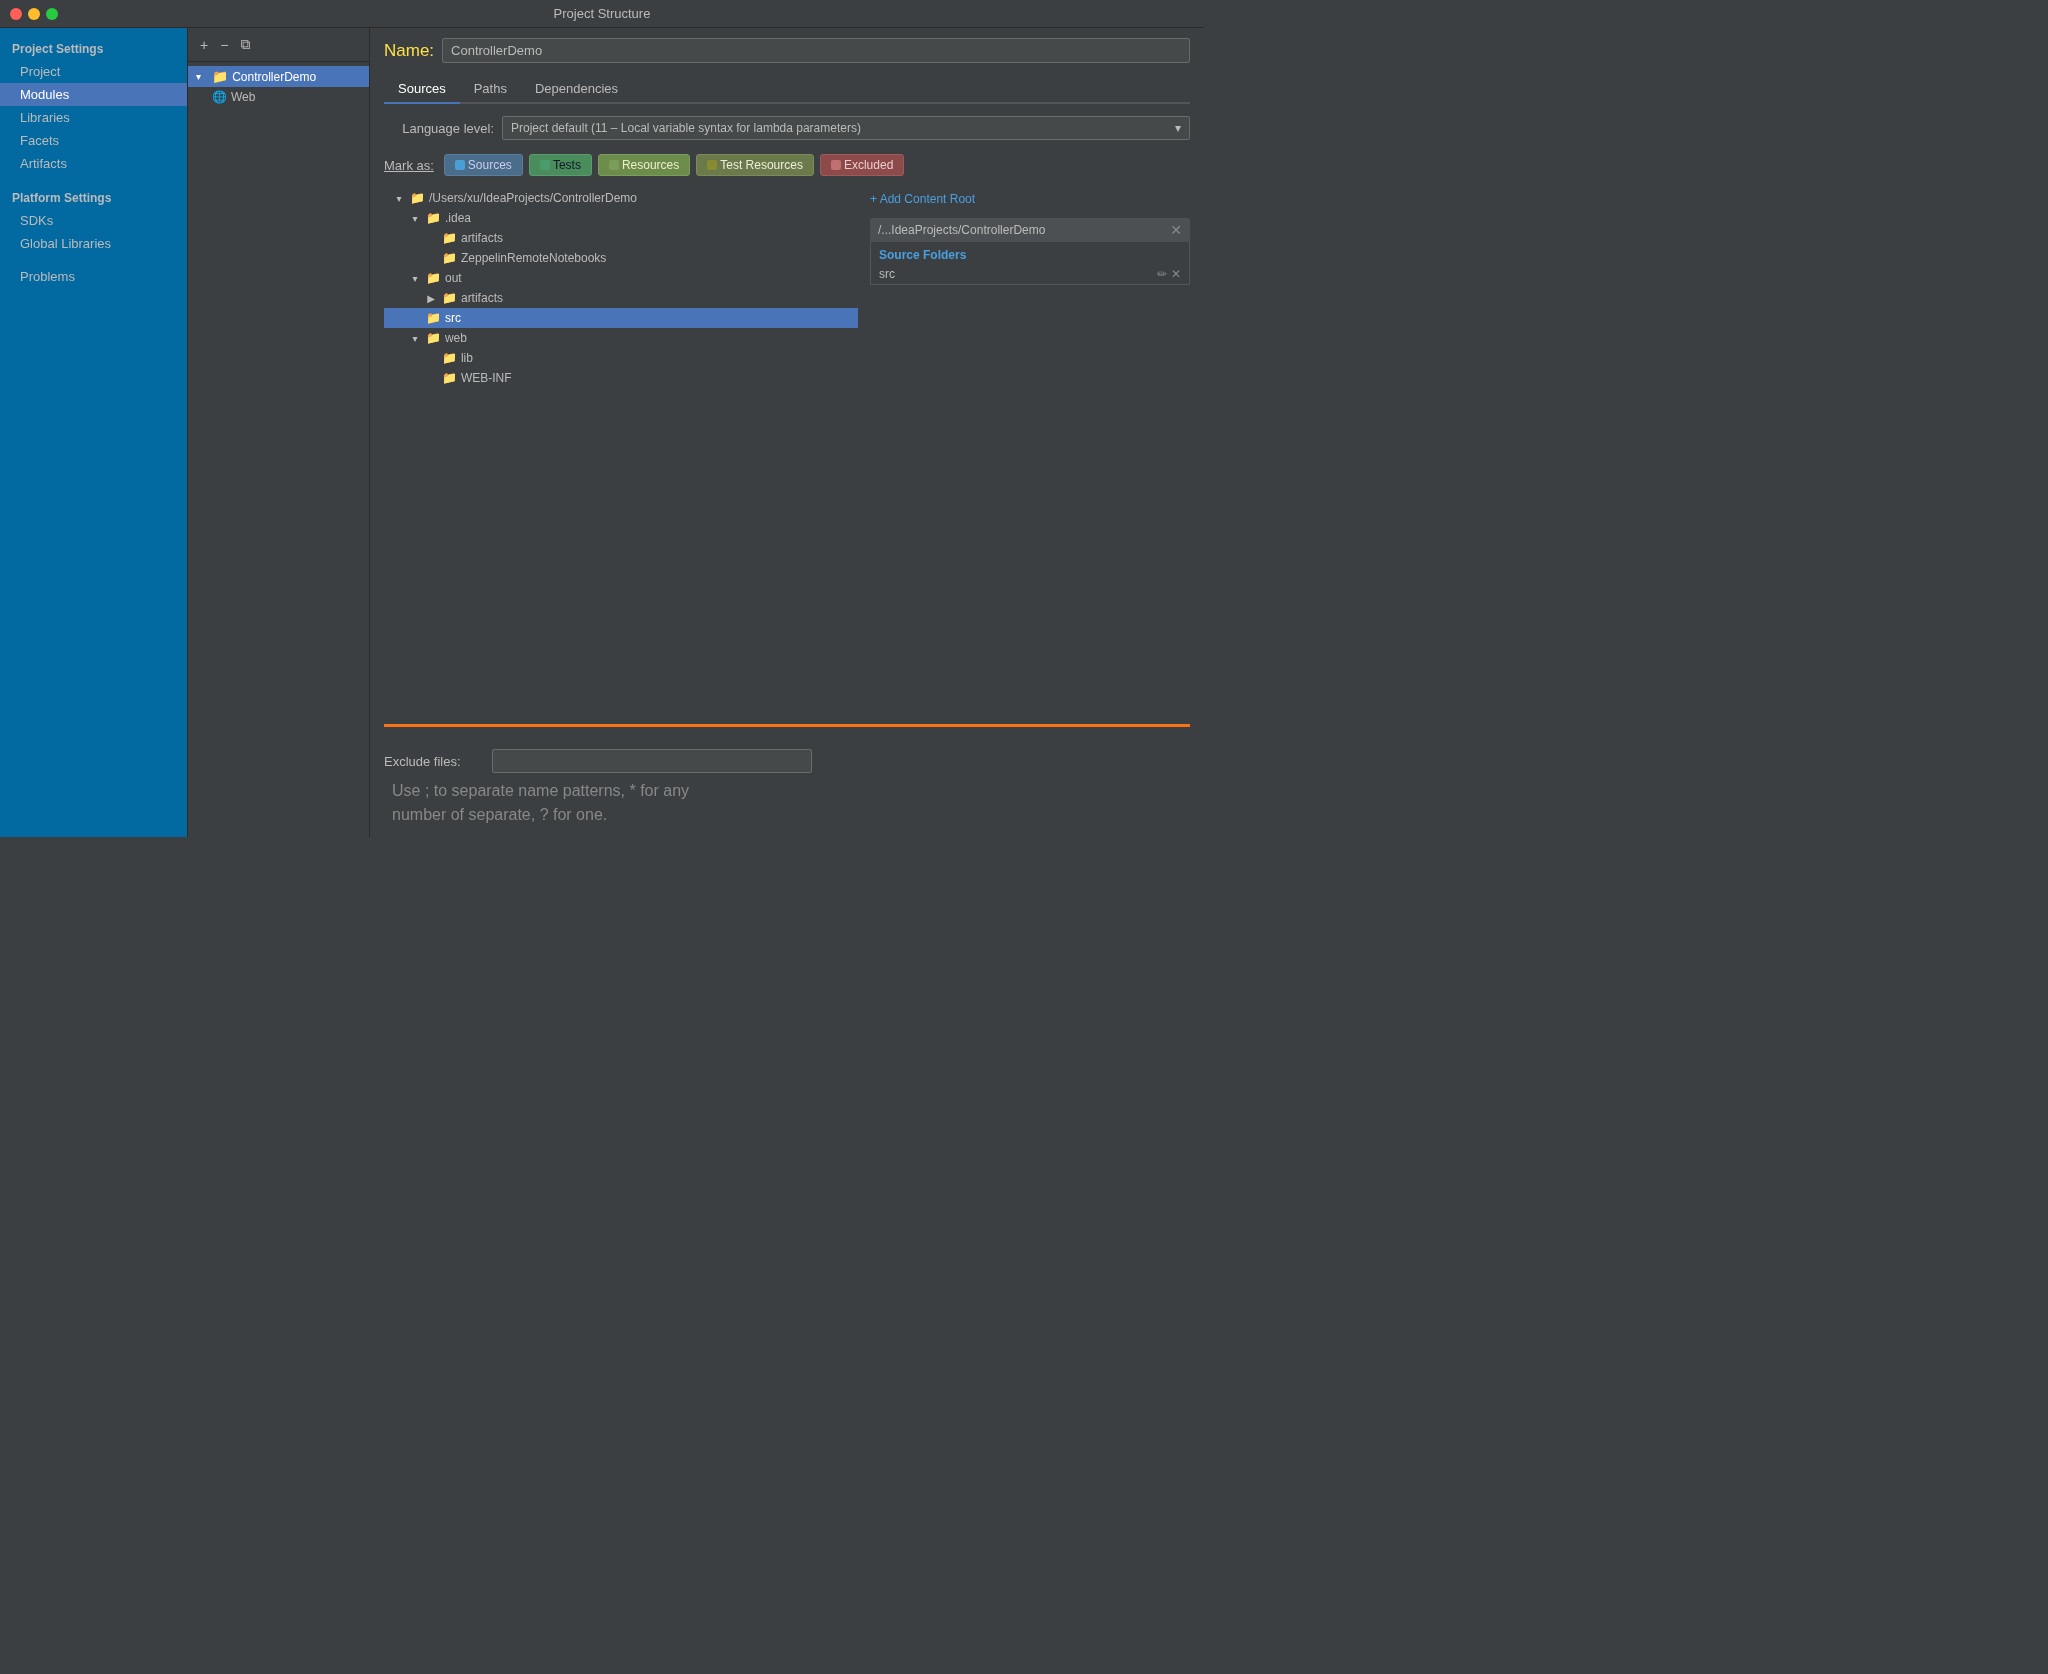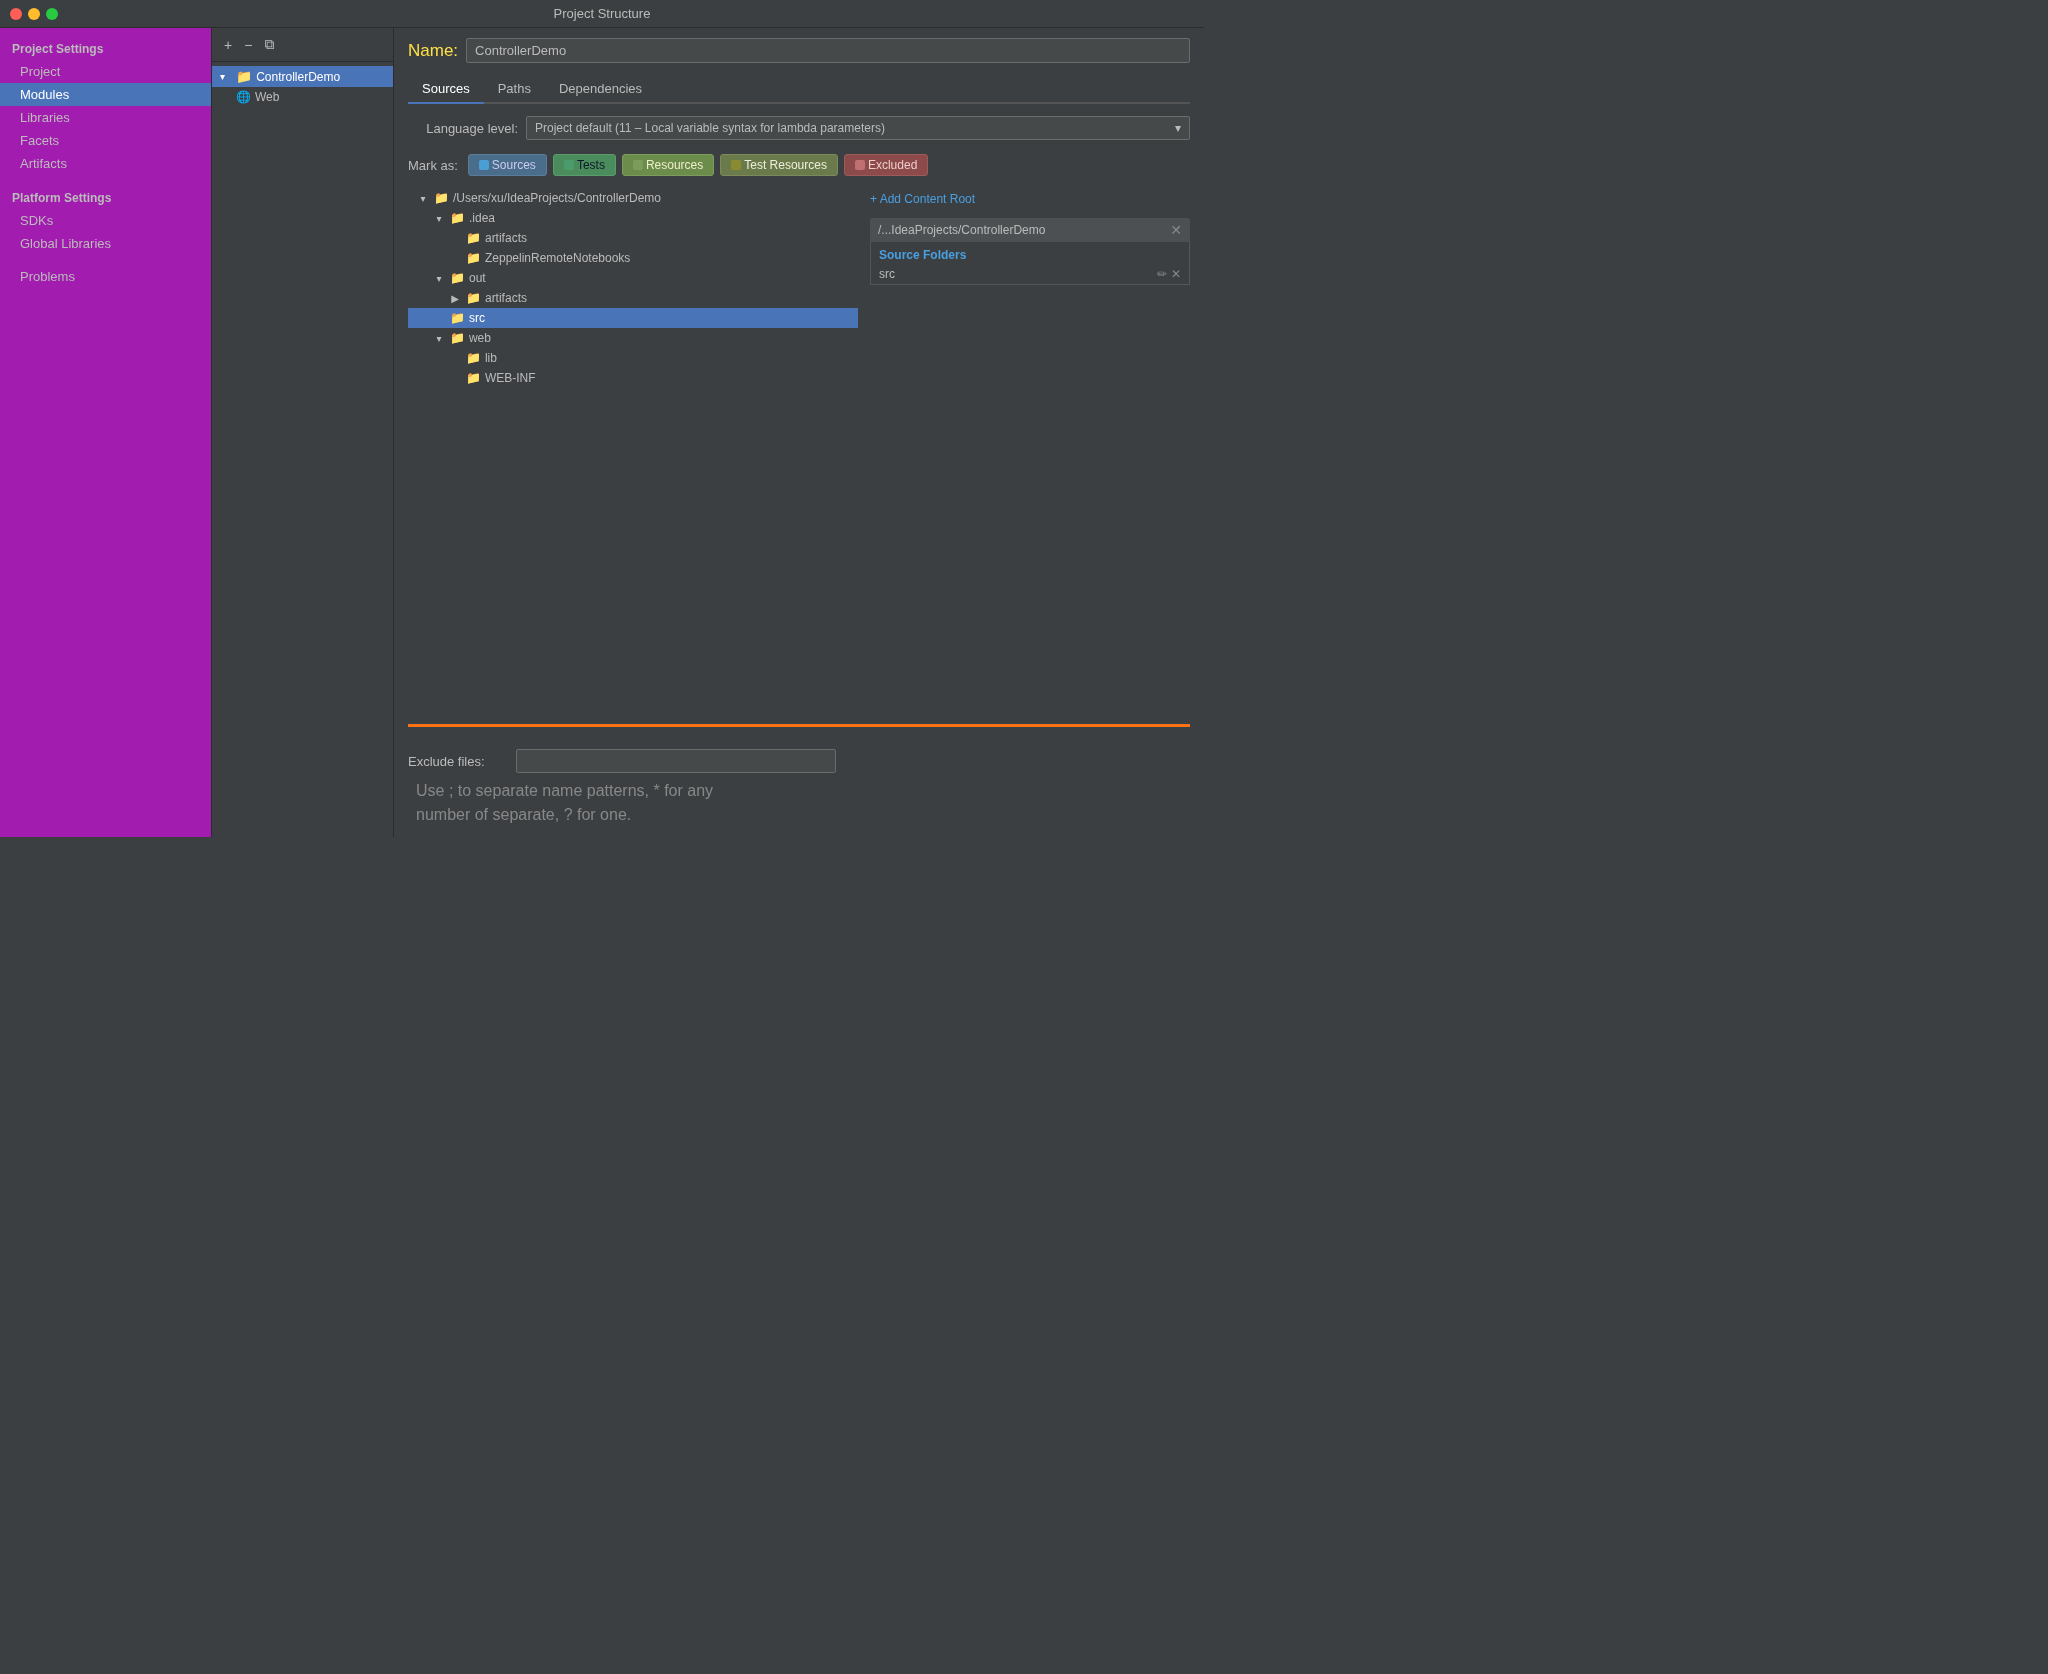--- a/index.html
+++ b/index.html
@@ -33,22 +33,22 @@
     .title-bar-title { color: #bbbbbb; font-size: 13px; }
 
     
     .main-layout {
       display: flex;
       height: calc(837px - 28px);
     }
 
     
     .sidebar {
-      width: 212px;
-      background: #a21caf;
+      width: 188px;
+      background: #0369a1;
       border-right: 1px solid #2b2b2b;
       display: flex;
       flex-direction: column;
       padding-top: 8px;
     }
     .sidebar-section-title {
       color: #bbbbbb;
       font-size: 12px;
       font-weight: 700;
       padding: 6px 12px 4px;
@@ -176,21 +176,21 @@
       justify-content: space-between;
     }
 
     
     .mark-row {
       display: flex;
       align-items: center;
       margin-bottom: 12px;
       gap: 6px;
     }
-    .mark-label { color: #bbbbbb; font-size: 13px; margin-right: 4px; }
+    .mark-label { color: #bbbbbb; font-size: 13px; margin-right: 4px; text-decoration: underline; }
     .mark-btn {
       padding: 3px 10px;
       font-size: 12px;
       border-radius: 3px;
       border: 1px solid transparent;
       cursor: pointer;
       display: flex;
       align-items: center;
       gap: 3px;
     }

